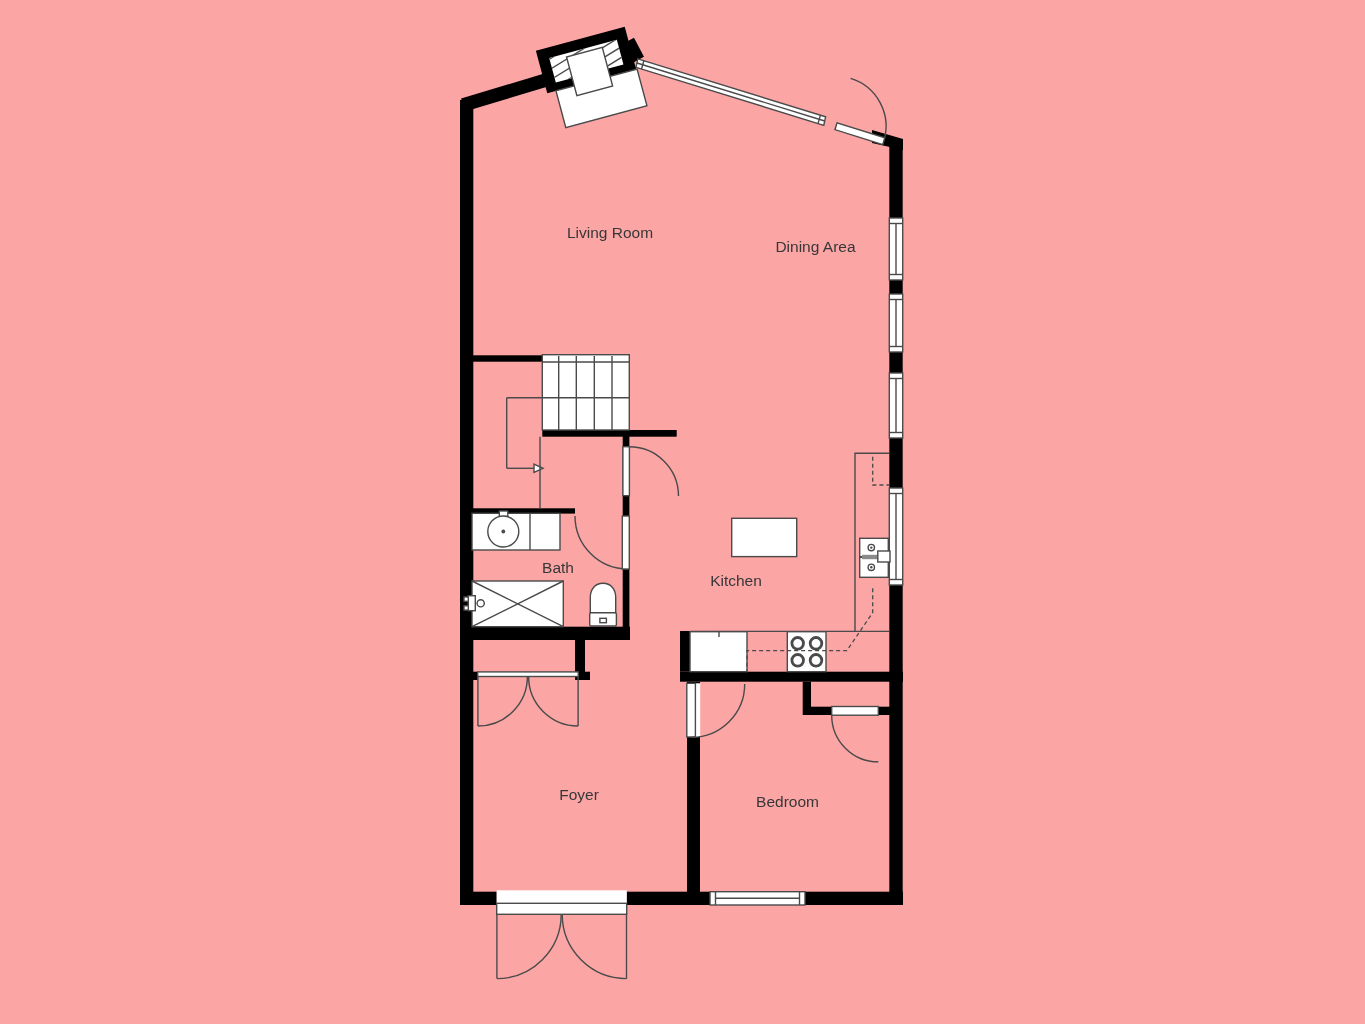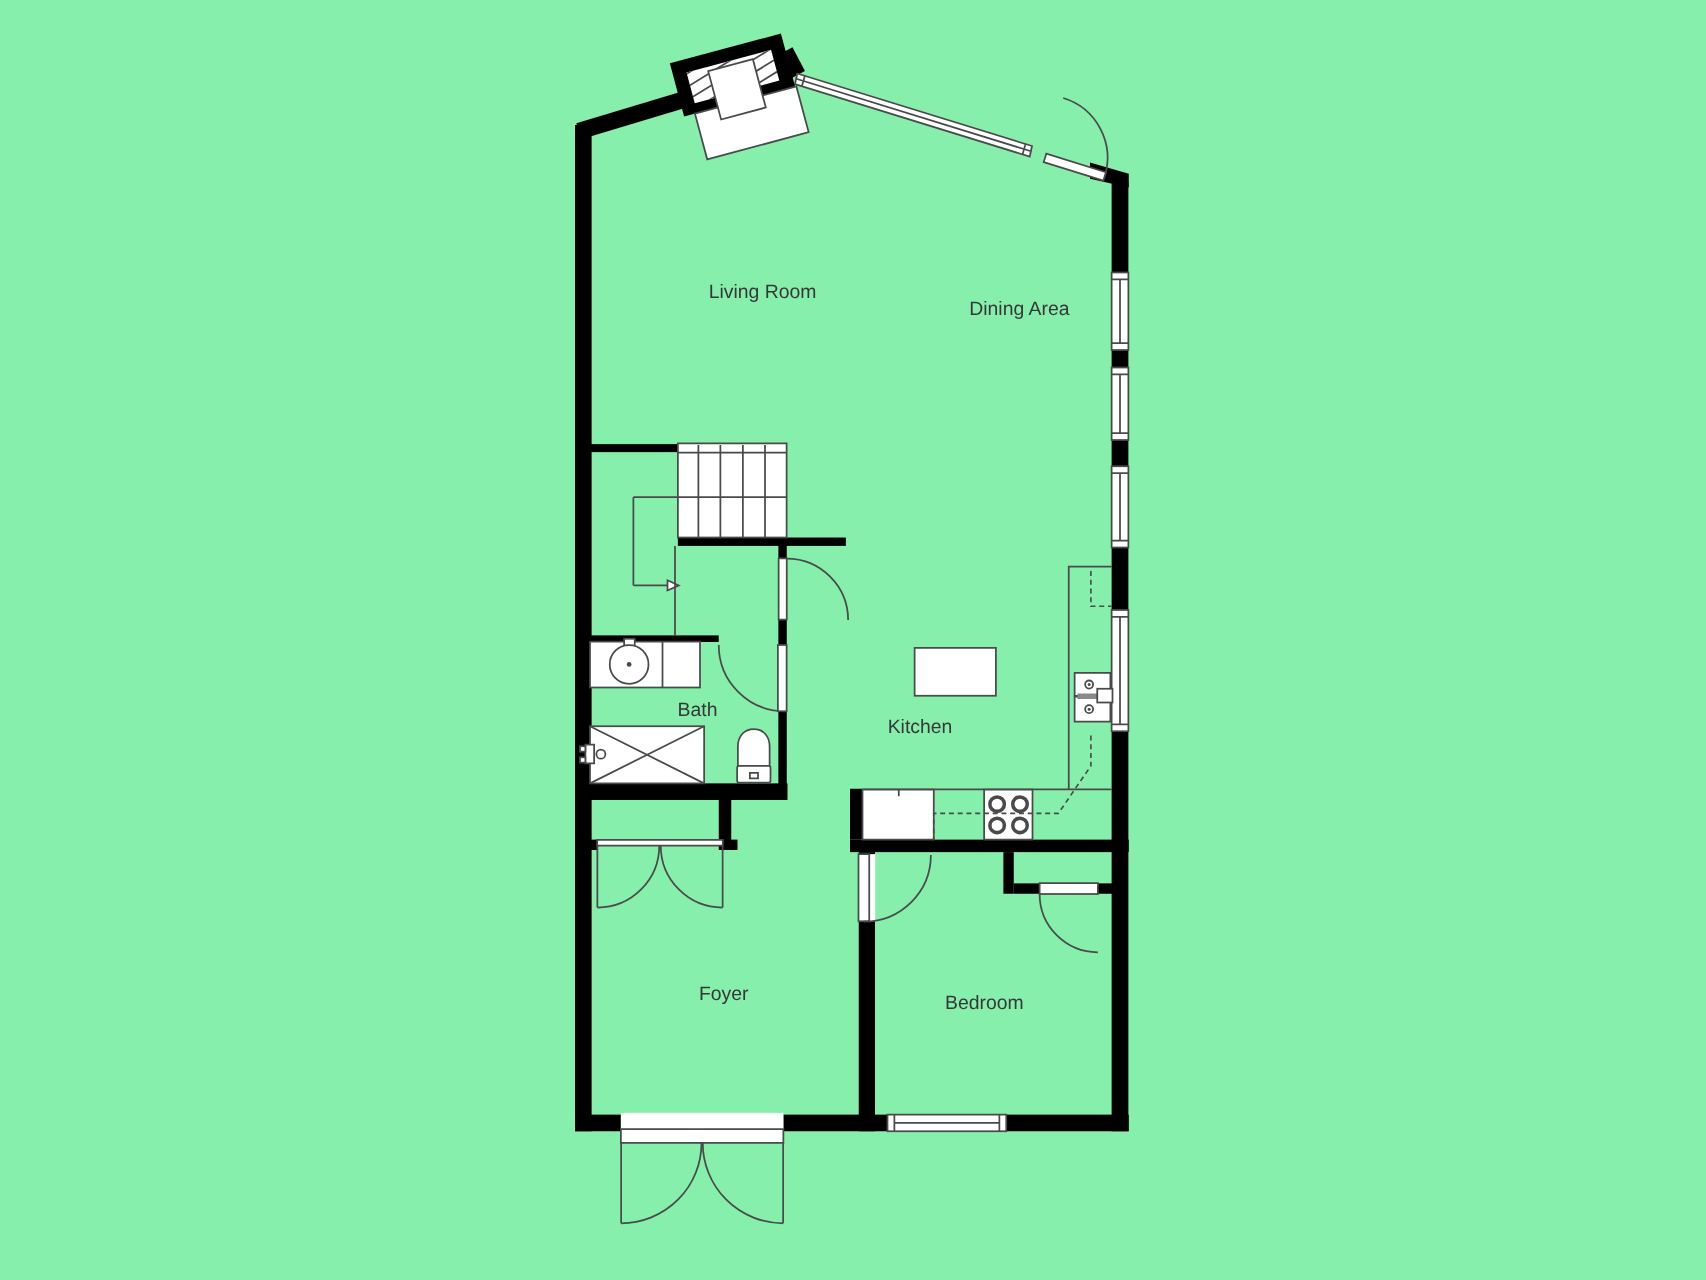--- a/index.html
+++ b/index.html
@@ -1,16 +1,16 @@
 <!DOCTYPE html>
 <html><head>
 <meta charset="utf-8">
 <style>
   html,body{margin:0;padding:0;background:#ffffff;}
-  .stage{position:relative;width:1365px;height:1024px;background:#86efac;overflow:hidden;}
+  .stage{position:relative;width:1365px;height:1024px;background:#fca5a5;overflow:hidden;}
   svg.plan{position:absolute;left:0;top:0;width:1365px;height:1024px;}
   .wall{fill:#000000;stroke:none;}
   .wline{stroke:#000000;stroke-width:13.5;fill:none;}
   .thin{stroke:#4a4a4a;stroke-width:1.4;fill:none;}
   .thinw{stroke:#4a4a4a;stroke-width:1.4;fill:#ffffff;}
   .dash{stroke:#4a4a4a;stroke-width:1.3;fill:none;stroke-dasharray:4 3;}
   .whitefill{fill:#ffffff;stroke:none;}
   .roomlabel{font-family:"Liberation Sans","DejaVu Sans",sans-serif;font-size:15.5px;fill:#373737;text-anchor:middle;}
 </style>
 </head>

